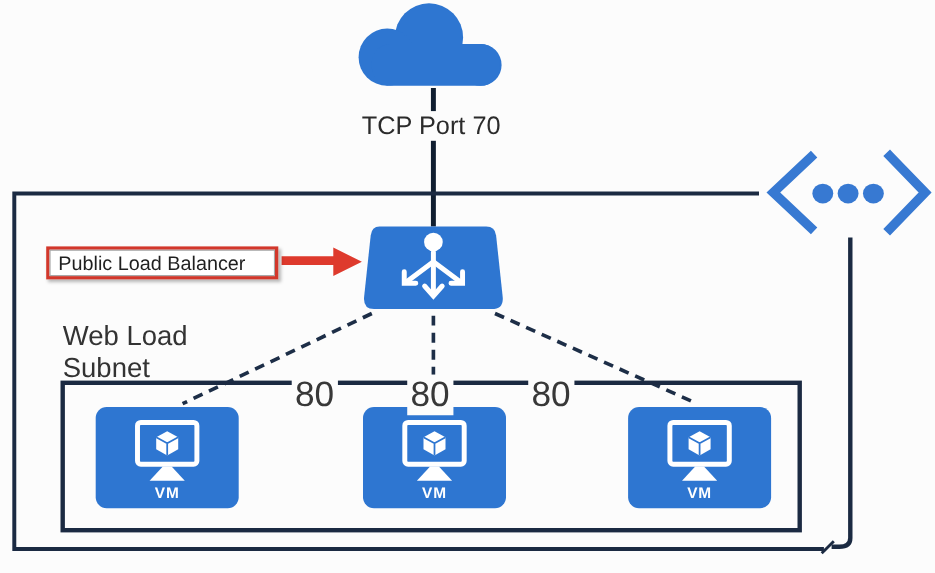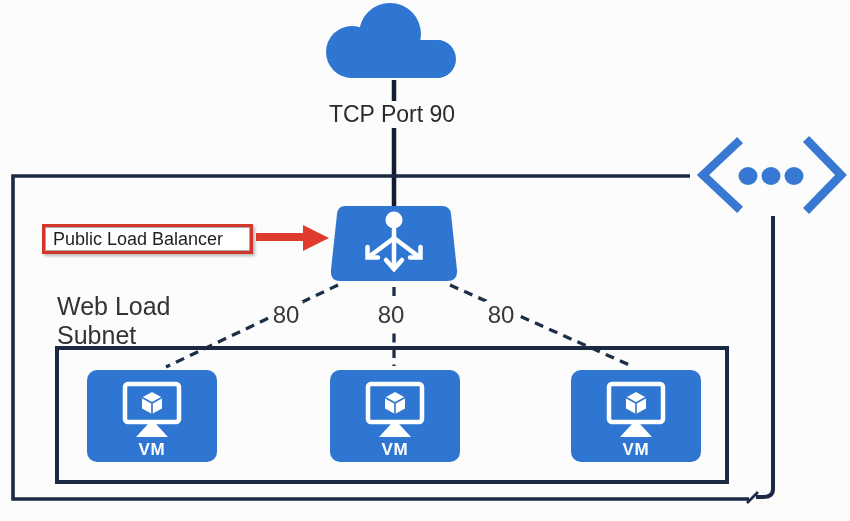--- a/index.html
+++ b/index.html
@@ -11,40 +11,40 @@
   .lbl{position:absolute;color:#2e2e2e;white-space:nowrap;}
   .tcp-label{
     left:392px;top:101px;transform:translateX(-50%);
     font-size:23px;background:#fcfcfc;padding:0 7px;color:#2b2b2b;
   }
   .subnet-label{
     left:57px;top:292px;width:130px;font-size:25px;line-height:1.16;
     color:#333;white-space:normal;
   }
   .port-label{
-    transform:translate(-50%,-50%);font-size:24px;color:#383838;
-    background:#fcfcfc;padding:0 3px;
+    transform:translate(-50%,-50%);font-size:32px;color:#383838;
+    background:#fcfcfc;padding:0 3px;margin-top:44px;
   }
   .port-0{left:286px;top:315px;}
   .port-1{left:391px;top:315px;}
   .port-2{left:501px;top:315px;}
   .callout{
     position:absolute;left:42px;top:224px;width:205px;height:24px;
     border:3px solid #d2372b;background:#ffffff;
     box-shadow:2px 2px 3px rgba(0,0,0,0.28);
     display:flex;align-items:flex-end;
   }
   .callout-inner{
     flex:1;height:22px;margin:0;border:1px solid #a8a8a8;
     display:flex;align-items:center;padding-left:7px;
     font-size:18px;color:#1f1f1f;
   }
   .vm-label{
     position:absolute;transform:translateX(-50%);top:440px;
-    font-size:17px;font-weight:bold;letter-spacing:0.8px;color:#ffffff;
+    font-size:14px;font-weight:bold;letter-spacing:0.8px;color:#ffffff;
   }
   .vm-0{left:152px;}
   .vm-1{left:395px;}
   .vm-2{left:636px;}
 </style>
 </head>
 <body>
 
 <div class="stage">
 
@@ -124,21 +124,21 @@
         <g transform="translate(636,0)">
           <rect x="-27" y="384" width="54" height="38" rx="3" fill="none" stroke="#FFFFFF" stroke-width="4.5"></rect>
           <polygon points="0,392 10,397.5 10,408.5 0,414 -10,408.5 -10,397.5" fill="#FFFFFF"></polygon>
           <path d="M-10,397.5 L0,403 L10,397.5 M0,403 L0,414" stroke="#2E76D1" stroke-width="1.6" fill="none"></path>
           <polygon points="-4,424 4,424 16,437 -16,437" fill="#FFFFFF"></polygon>
         </g>
       </g>
     </g>
   </svg>
 
-  <div class="lbl tcp-label">TCP Port 90</div>
+  <div class="lbl tcp-label">TCP Port 70</div>
 
   <div class="callout">
     <div class="callout-inner">Public Load Balancer</div>
   </div>
 
   <div class="lbl subnet-label">Web Load Subnet</div>
 
   <span class="lbl port-label port-0">80</span>
   <span class="lbl port-label port-1">80</span>
   <span class="lbl port-label port-2">80</span>

